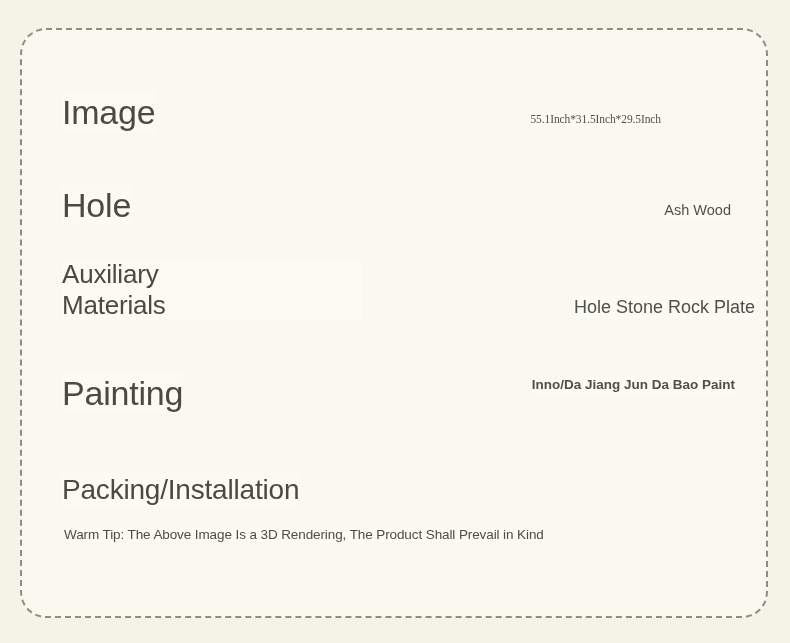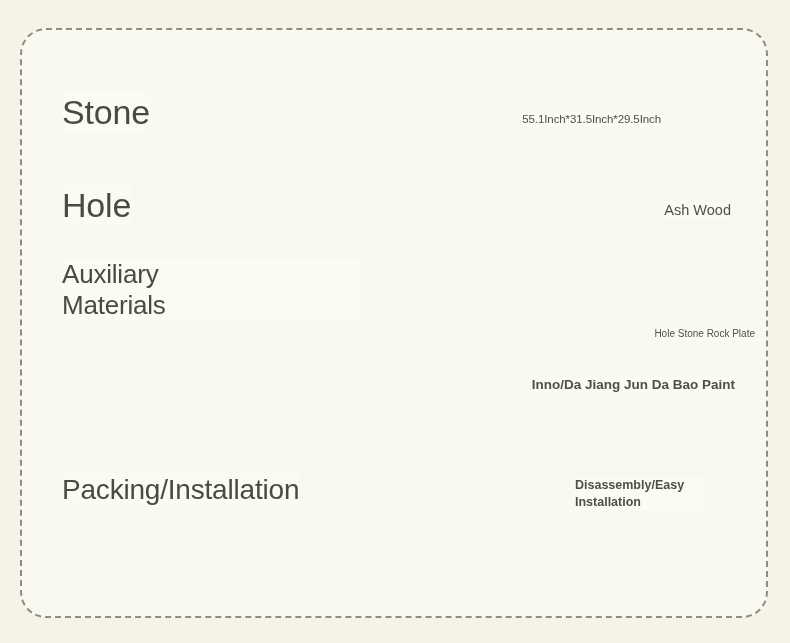--- a/index.html
+++ b/index.html
@@ -59,29 +59,29 @@
     position: absolute;
     text-align: right;
     color: #50504a;
     line-height: 1.25;
     background: #fbfaf3;
   }
 
   
   #row-size        { top: 62px;  height: 56px; }
   #row-size .row-label { top: 0;  font-size: 34px; }
-  #row-size .row-value { right: 105px; top: 20px; font-size: 11.5px; letter-spacing: -0.1px; }
+  #row-size .row-value { right: 105px; top: 20px; font-size: 11.5px; letter-spacing: -0.1px; font-family: Liberation Serif, serif; }
 
   #row-wood        { top: 155px; height: 56px; }
   #row-wood .row-label { top: 0;  font-size: 34px; }
   #row-wood .row-value { right: 35px; top: 16px; font-size: 14.5px; font-weight: 400; }
 
   #row-aux         { top: 229px; height: 90px; }
   #row-aux .row-label { top: 0;  font-size: 26px; width: 300px; }
-  #row-aux .row-value { right: 11px; top: 37px; font-size: 10px; margin-top: 32px; }
+  #row-aux .row-value { right: 11px; top: 37px; font-size: 18px; }
 
   #row-painting    { top: 343px; height: 56px; }
   #row-painting .row-label { top: 0; font-size: 34px; }
   #row-painting .row-value { right: 31px; top: 4px; font-size: 13.5px; font-weight: 700; }
 
   #row-packing     { top: 443px; height: 58px; }
   #row-packing .row-label { top: 0;  left: 40px; font-size: 28px; }
   #row-packing .row-value {
       right: 61px; top: 4px; font-size: 12.5px; font-weight: 700;
       width: 130px; text-align: left; white-space: pre-line; line-height: 1.35;
@@ -100,40 +100,40 @@
   }
 </style>
 </head>
 <body>
 
 <div id="spec-root">
 
   <div class="spec-panel">
 
     <div class="spec-row" id="row-size">
-      <div class="row-label">Stone</div>
+      <div class="row-label">Image</div>
       <div class="row-value">55.1Inch*31.5Inch*29.5Inch</div>
     </div>
 
     <div class="spec-row" id="row-wood">
       <div class="row-label">Hole</div>
       <div class="row-value">Ash Wood</div>
     </div>
 
     <div class="spec-row" id="row-aux">
       <div class="row-label">Auxiliary
 Materials</div>
       <div class="row-value">Hole Stone Rock Plate</div>
     </div>
 
     <div class="spec-row" id="row-painting">
+      <div class="row-label">Painting</div>
       <div class="row-value">Inno/Da Jiang Jun Da Bao Paint</div>
     </div>
 
     <div class="spec-row" id="row-packing">
       <div class="row-label">Packing/Installation</div>
-      <div class="row-value">Disassembly/Easy
-Installation</div>
     </div>
 
+    <div class="spec-footer">Warm Tip: The Above Image Is a 3D Rendering, The Product Shall Prevail in Kind</div>
 
   </div>
 </div>
 
 </body></html>

